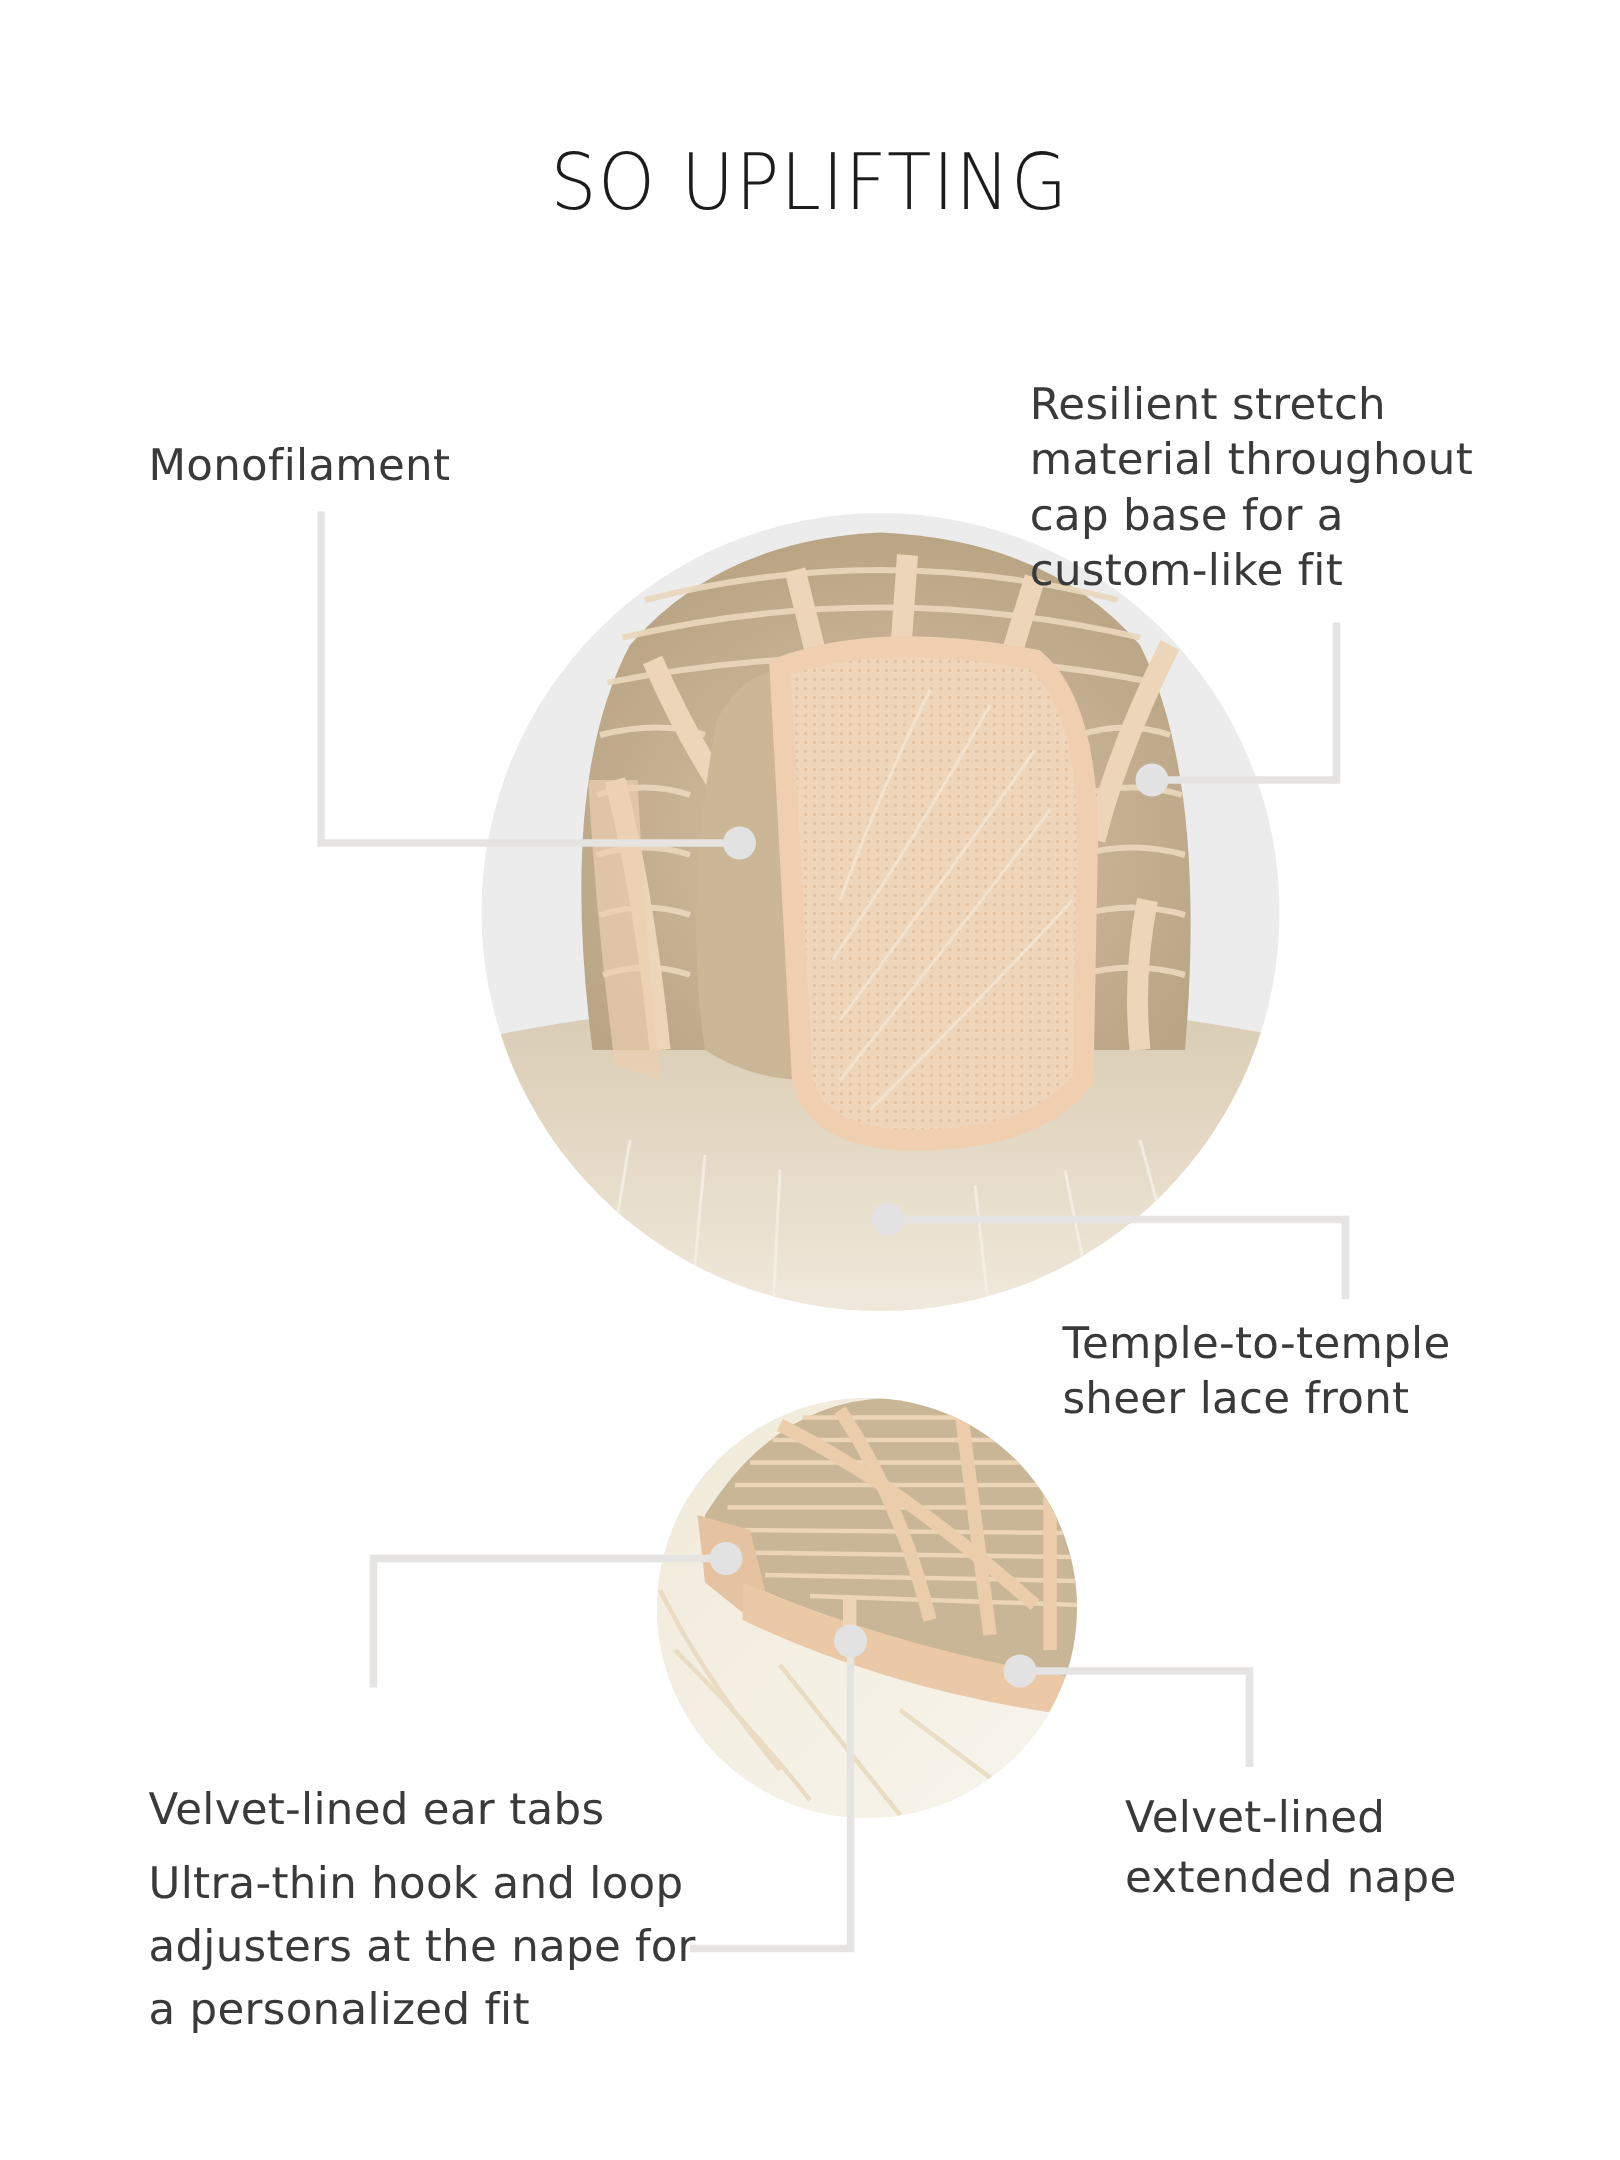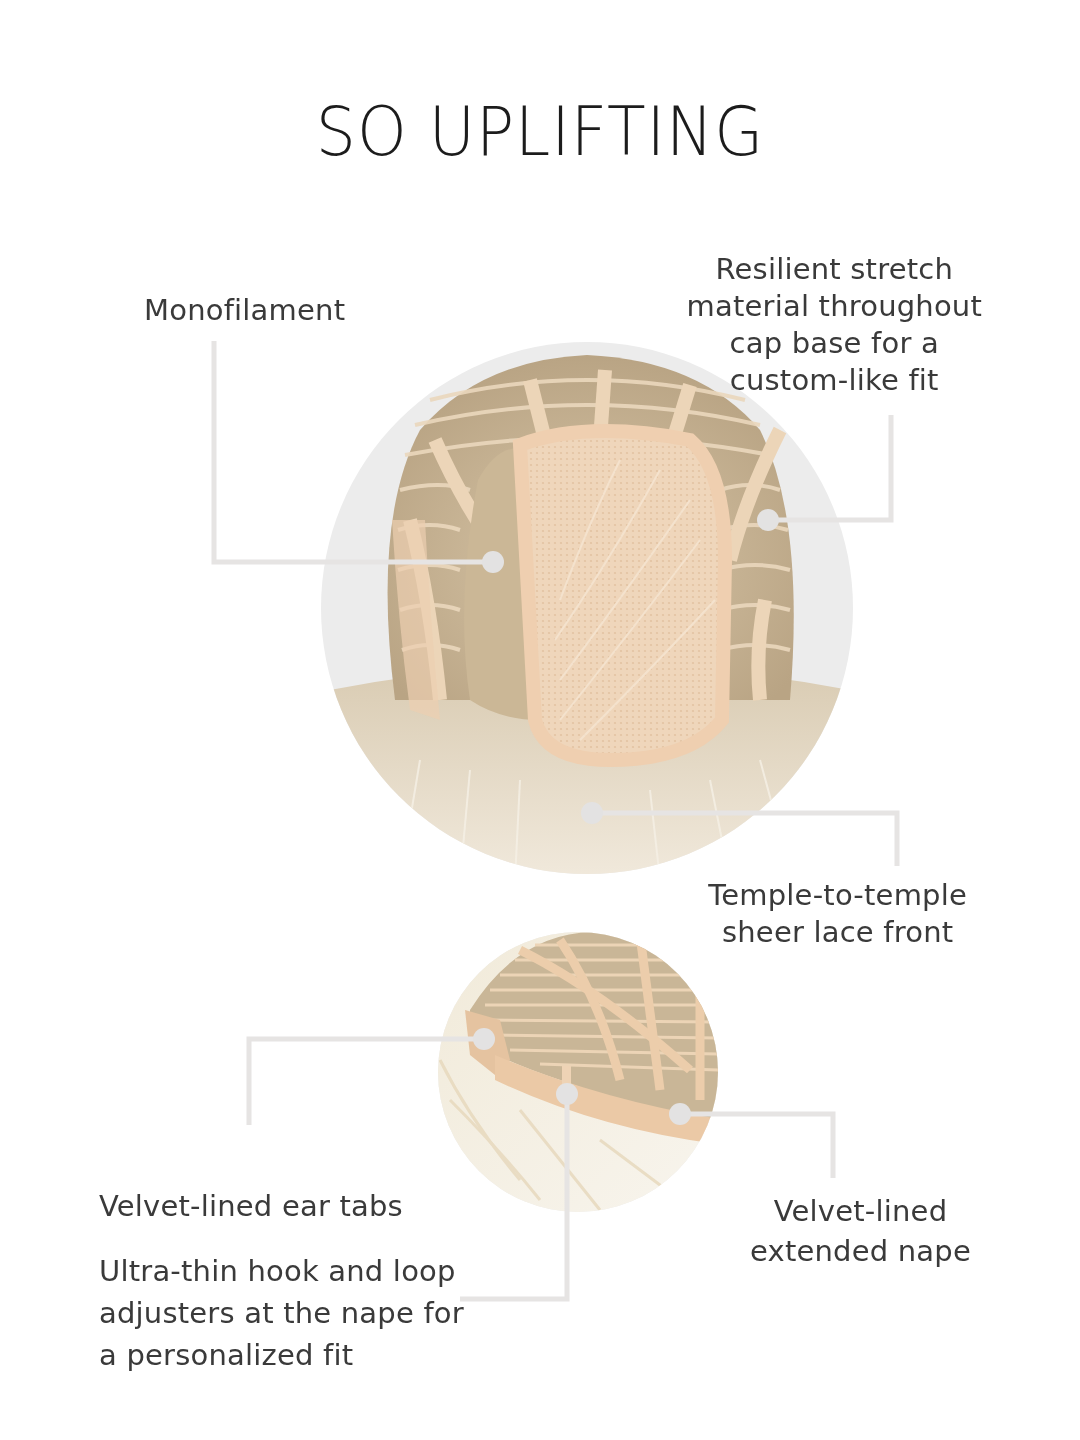--- a/index.html
+++ b/index.html
@@ -1,24 +1,24 @@
 <!DOCTYPE html>
 <html><head>
 <meta charset="utf-8">
 <style>
   html, body { margin: 0; padding: 0; background: #ffffff; }
   body { width: 1080px; height: 1440px; position: relative; overflow: hidden;
          font-family: "Liberation Sans", "DejaVu Sans", sans-serif; color: #3b3b3b; }
   .title { position: absolute; left: 0; top: 92px; width: 1080px; text-align: center;
-           font-family: "DejaVu Sans", sans-serif; font-weight: 200; font-size: 68px;
+           font-family: "DejaVu Sans", sans-serif; font-weight: 200; font-size: 52px;
            letter-spacing: 1px; color: #1c1c1c; -webkit-text-stroke: 0; }
   .title span { display: inline-block; transform: scaleX(0.93); font-weight: lighter; }
   .label { position: absolute; font-family: "DejaVu Sans", sans-serif; font-size: 29px;
            line-height: 37px; color: #3a3a3a; font-weight: normal; letter-spacing: 0.2px; }
-  .label.right { text-align: center; }
+  .label.right { text-align: left; }
   .label .ln { display: block; white-space: nowrap; }
   svg.layer { position: absolute; left: 0; top: 0; width: 1080px; height: 1440px; }
 </style>
 </head>
 <body>
 
 <div class="title"><span>SO UPLIFTING</span></div>
 
 <svg class="layer" viewBox="0 0 1080 1440">
   <defs>
@@ -153,41 +153,41 @@
   <g fill="#e3e2e2">
     <circle cx="493" cy="562" r="11"></circle>
     <circle cx="768" cy="520" r="11"></circle>
     <circle cx="592" cy="813" r="11"></circle>
     <circle cx="484" cy="1039" r="11"></circle>
     <circle cx="567" cy="1094" r="11"></circle>
     <circle cx="680" cy="1114" r="11"></circle>
   </g>
 </svg>
 
-<div class="label" style="left:99px; top:292px;margin-left:45px;">
+<div class="label" style="left:99px; top:292px;">
   <span class="ln">Monofilament</span>
 </div>
 
 <div class="label right" style="right:98px; top:251px;">
   <span class="ln">Resilient stretch</span>
   <span class="ln">material throughout</span>
   <span class="ln">cap base for a</span>
   <span class="ln">custom-like fit</span>
 </div>
 
 <div class="label right" style="right:113px; top:877px;">
   <span class="ln">Temple-to-temple</span>
   <span class="ln">sheer lace front</span>
 </div>
 
 <div class="label" style="left:99px; top:1188px;">
   <span class="ln">Velvet-lined ear tabs</span>
 </div>
 
-<div class="label" style="left:99px; top:1234px; line-height:42px;margin-top:16px;">
+<div class="label" style="left:99px; top:1234px; line-height:42px;">
   <span class="ln">Ultra-thin hook and loop</span>
   <span class="ln">adjusters at the nape for</span>
   <span class="ln">a personalized fit</span>
 </div>
 
 <div class="label right" style="right:109px; top:1191px; line-height:40px;">
   <span class="ln">Velvet-lined</span>
   <span class="ln">extended nape</span>
 </div>
 

